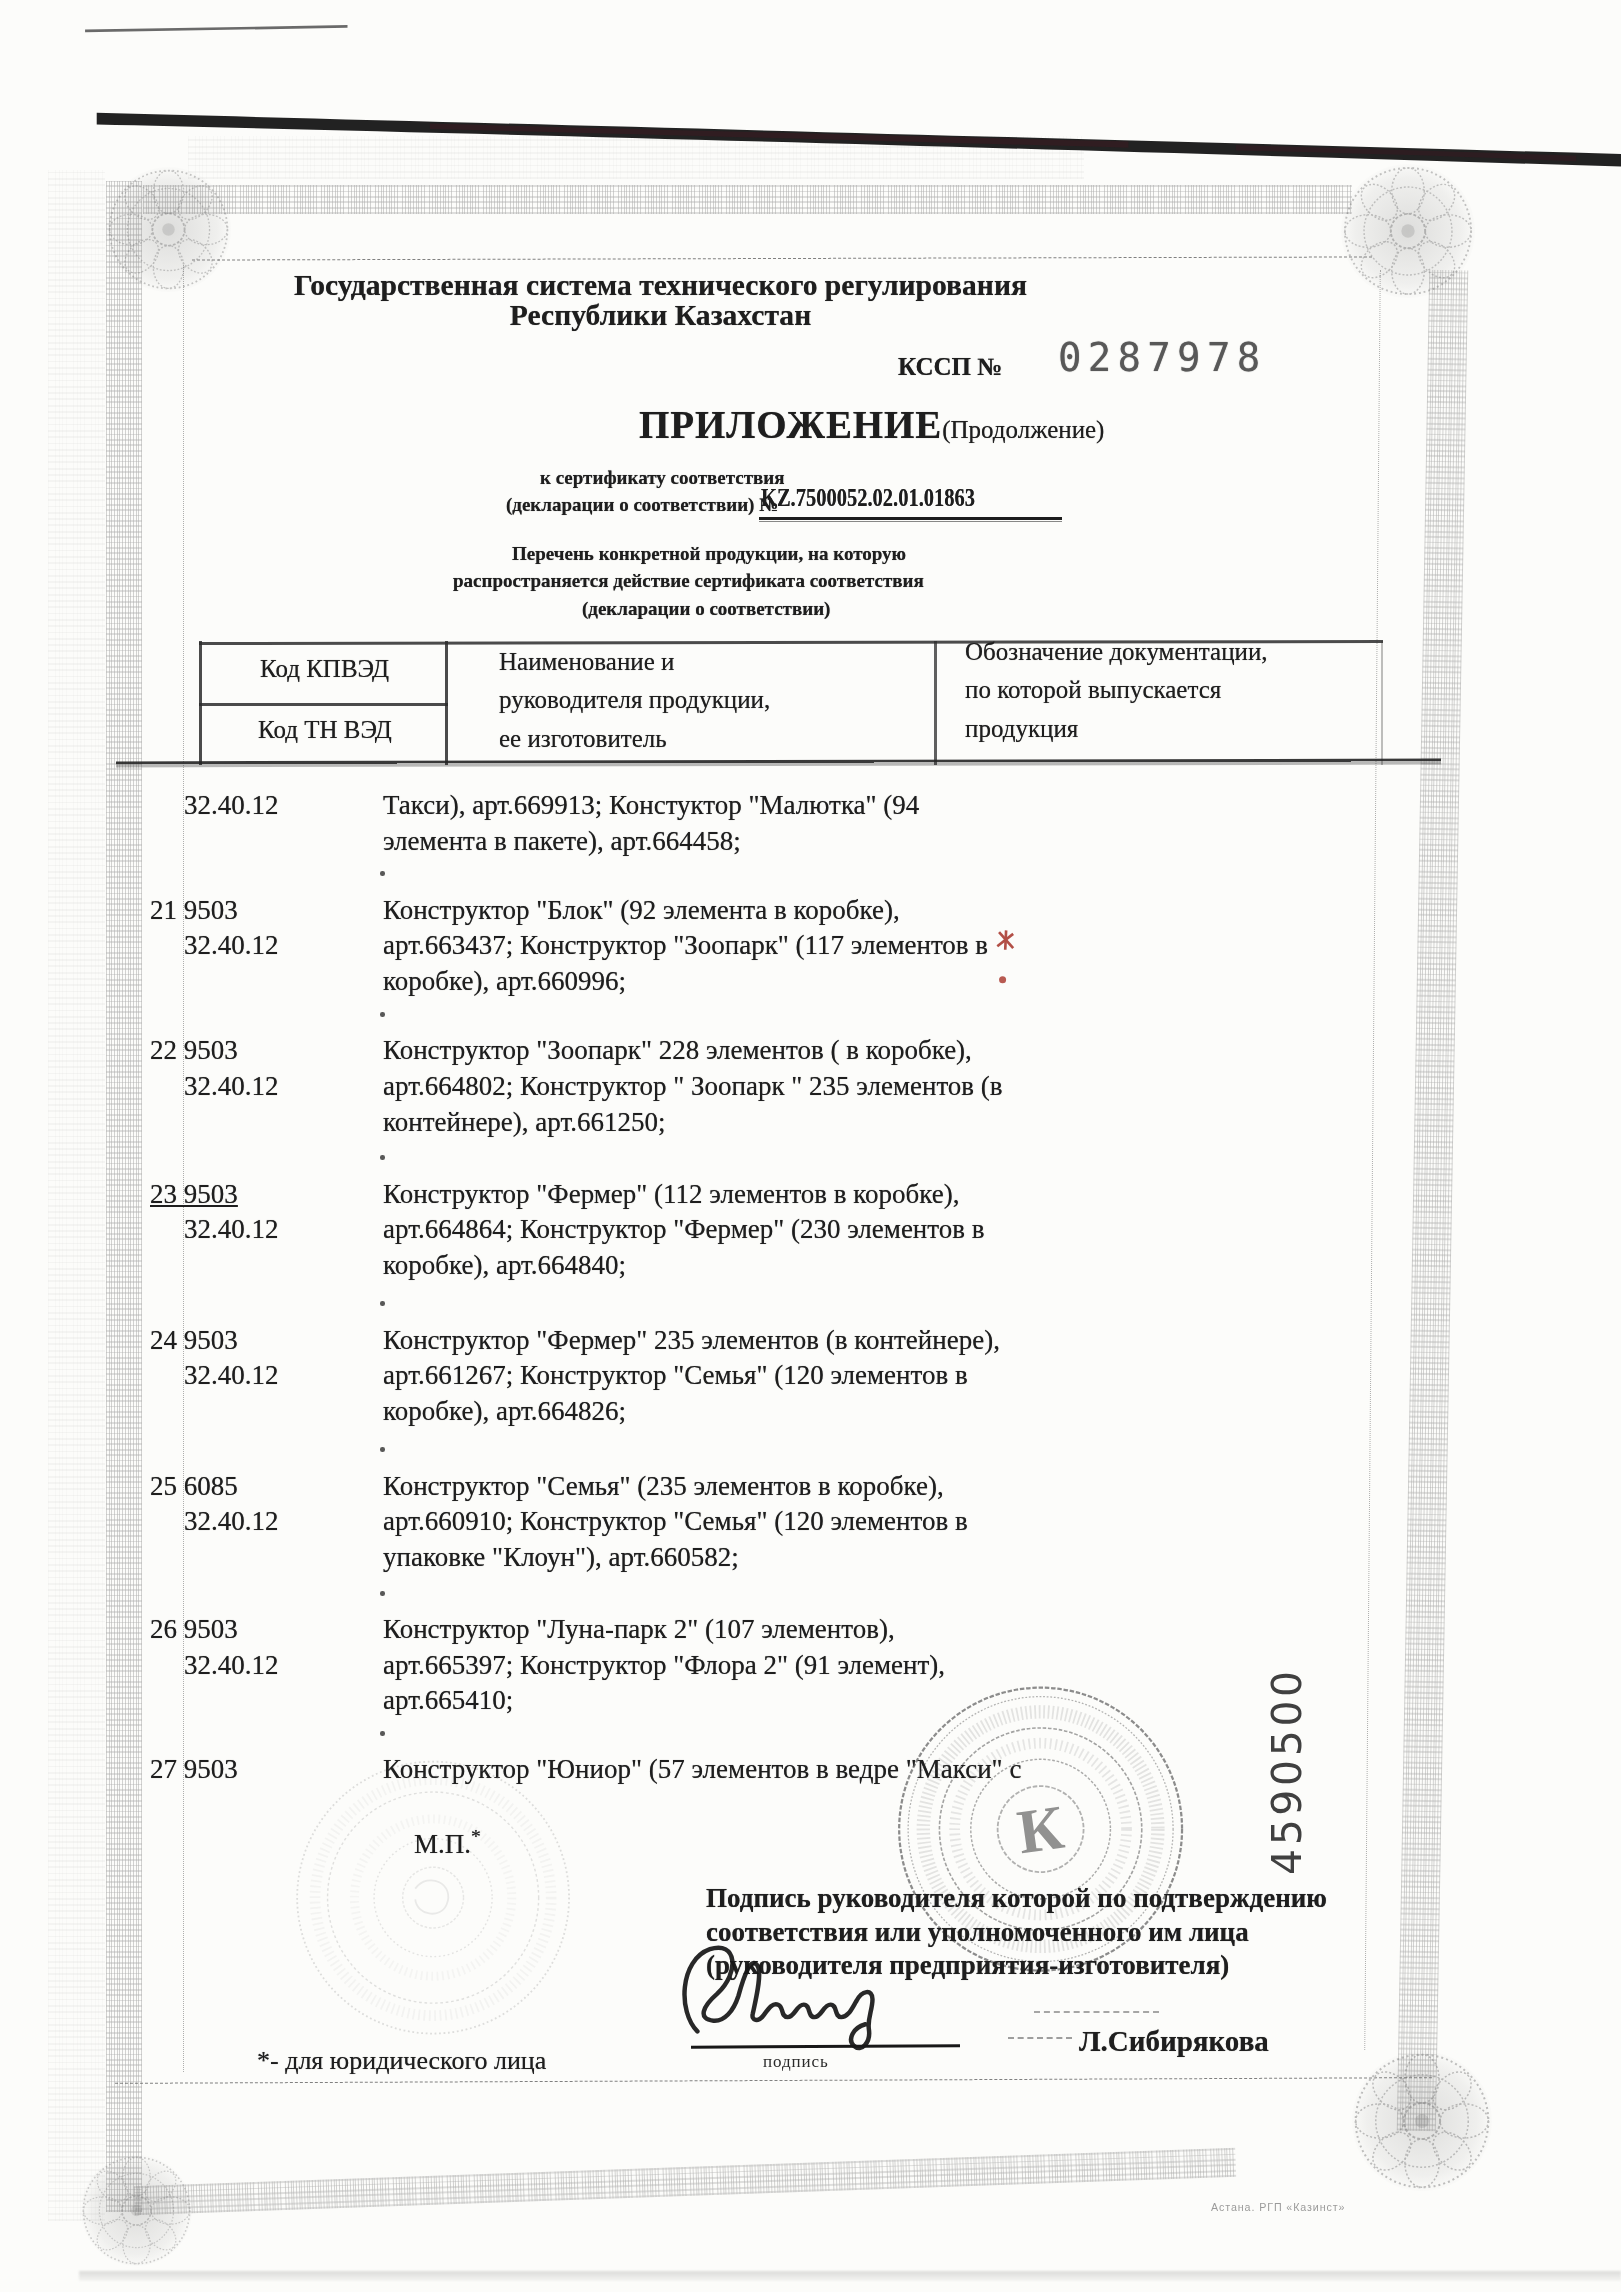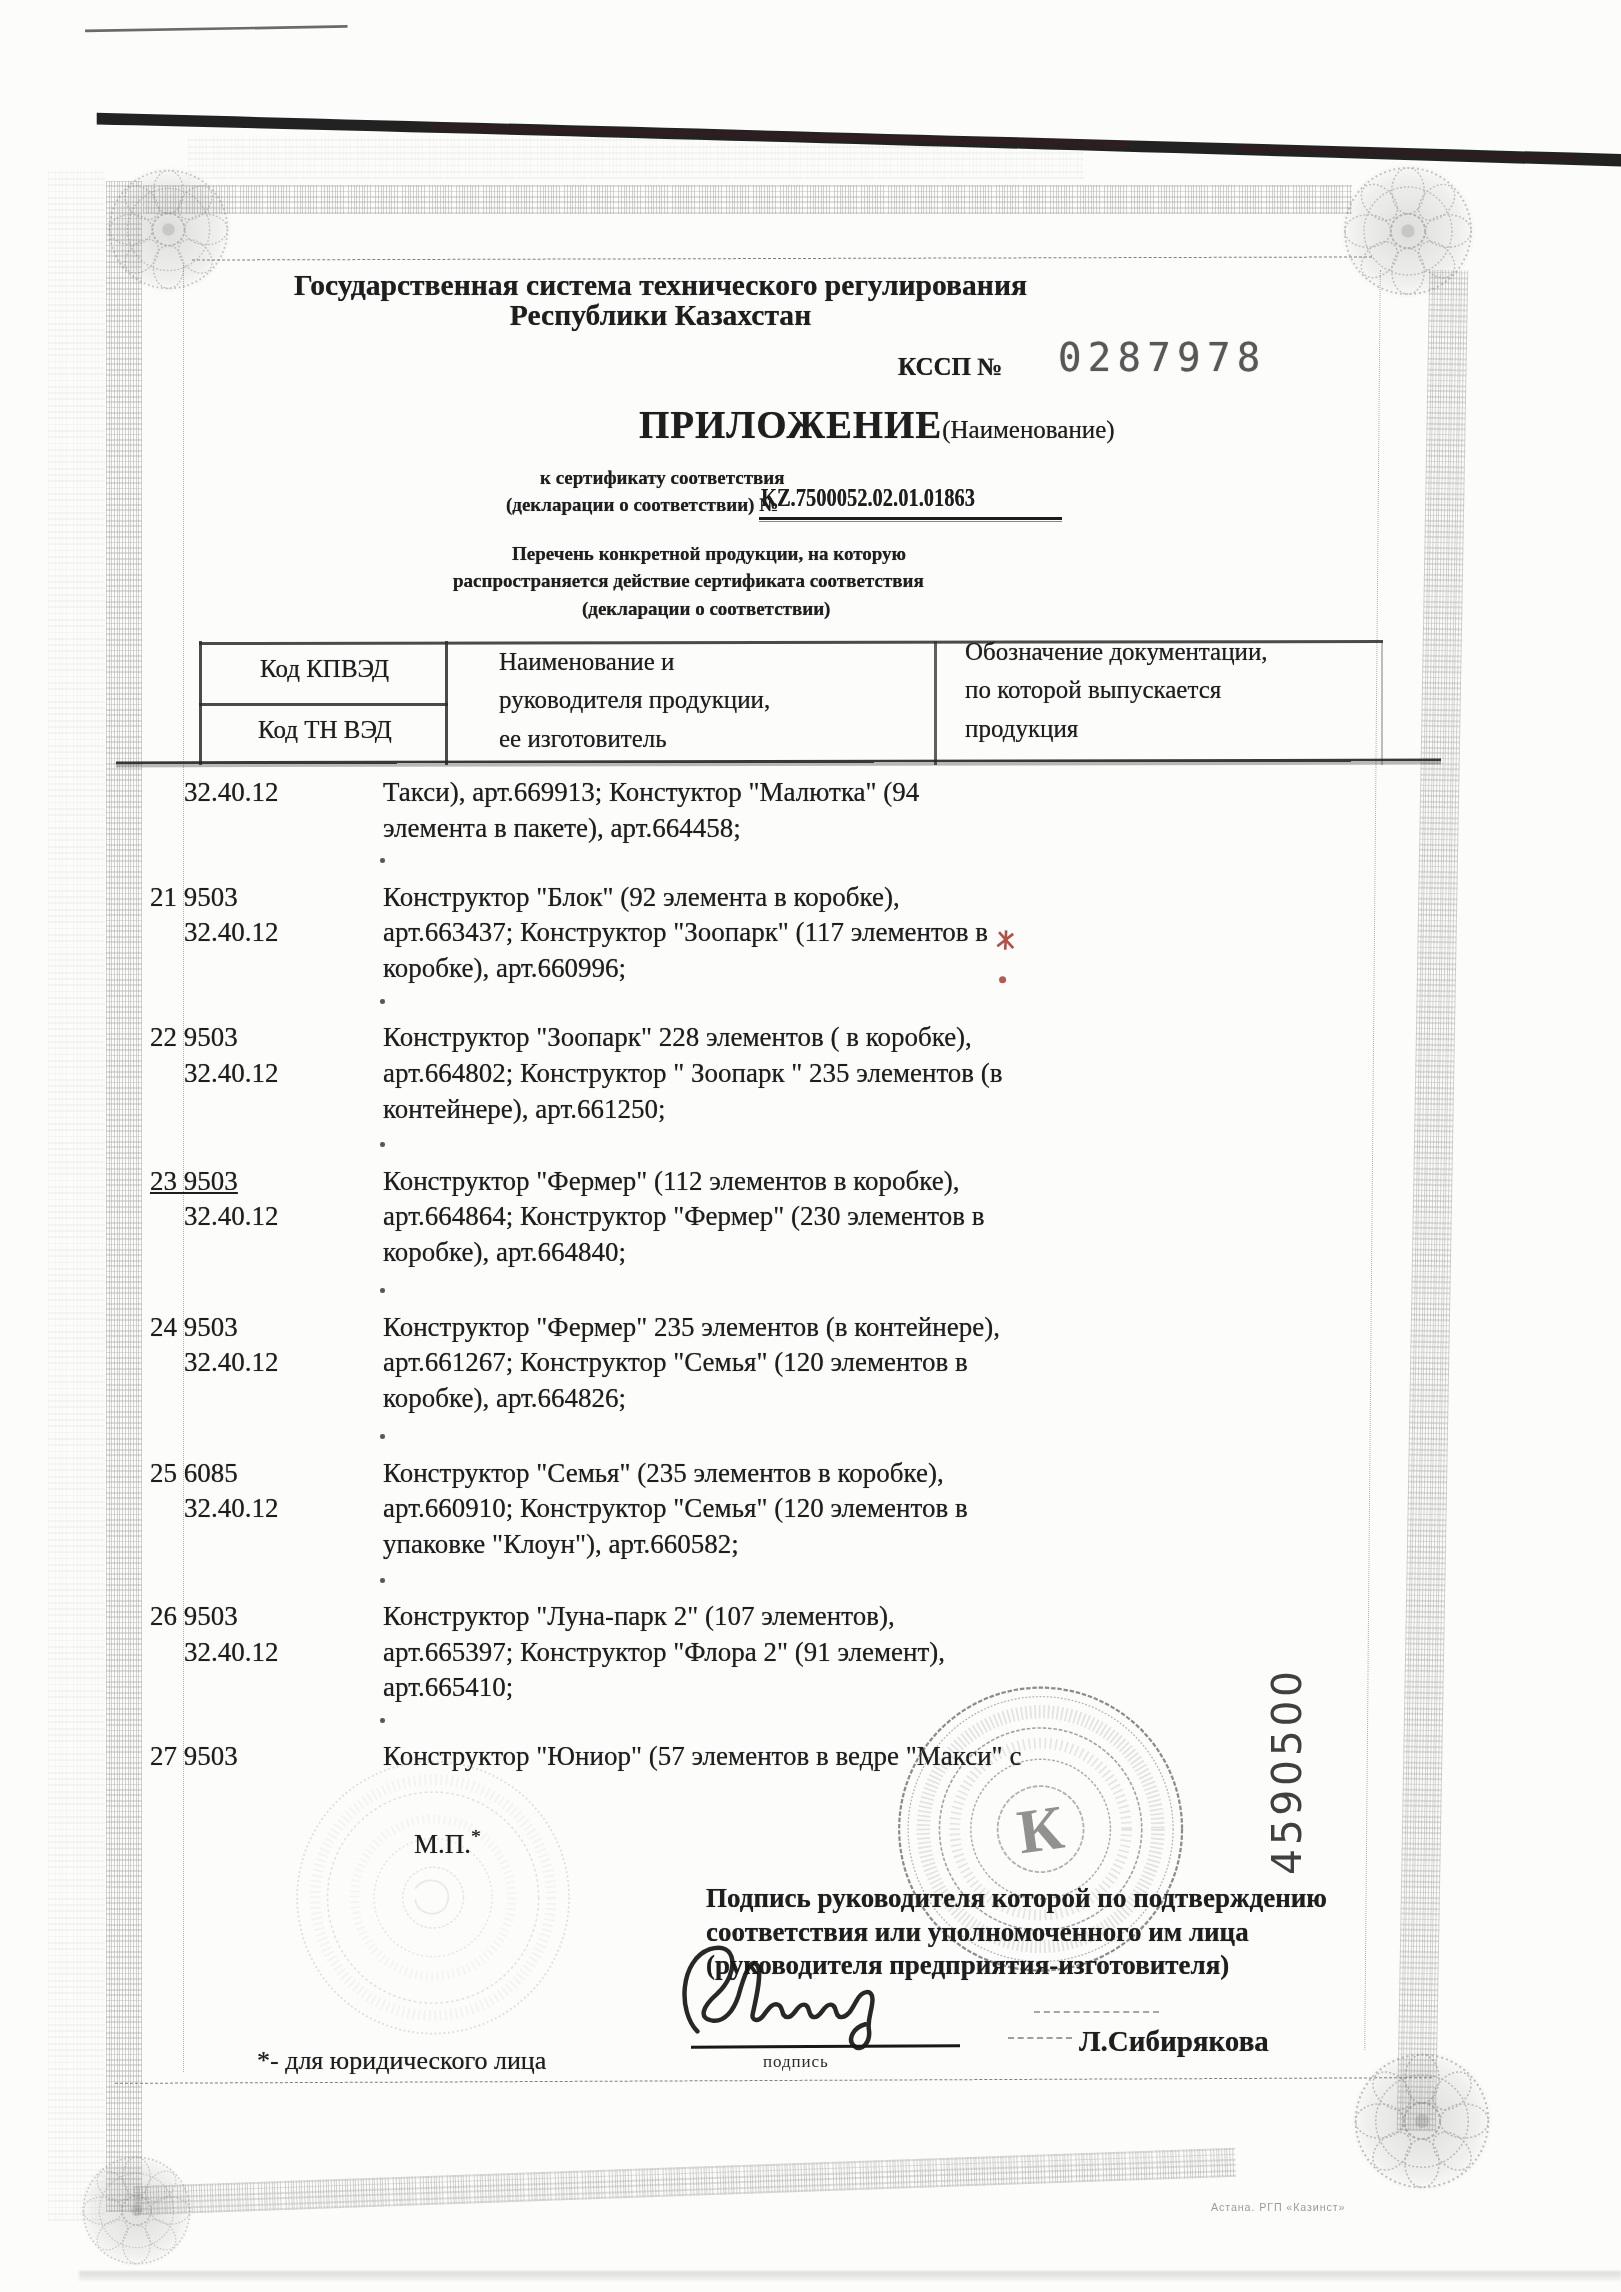--- a/index.html
+++ b/index.html
@@ -161,21 +161,21 @@
   <div class="abs rosette-cloud" style="left:81px;top:2155px;width:111px;height:111px"></div>
   <svg class="abs" style="left:81px;top:2155px" width="111" height="111" opacity="0.35" viewBox="0 0 124 124">
       <use href="#rosette" x="62" y="62" transform="scale(0.9)" transform-origin="62 62"></use>
     </svg>
 
   <div class="abs centerline ink b" id="hdr1">Государственная система технического регулирования</div>
   <div class="abs centerline ink b" id="hdr2">Республики Казахстан</div>
   <div class="abs ink b" id="kccp-label">КССП №</div>
   <div class="abs" id="kccp-number">0287978</div>
   <div class="abs ink" id="title-line">
-    <span id="title-main">ПРИЛОЖЕНИЕ</span><span id="title-note">(Наименование)</span>
+    <span id="title-main">ПРИЛОЖЕНИЕ</span><span id="title-note">(Продолжение)</span>
   </div>
   <div class="abs ink b" id="cert1">к сертификату соответствия</div>
   <div class="abs ink b" id="cert2">(декларации о соответствии) №</div>
   <div class="abs ink b" id="cert-number">KZ.7500052.02.01.01863</div>
   <div class="abs" id="cert-underline"></div>
   <div class="abs ink b" id="purpose1">Перечень конкретной продукции, на которую</div>
   <div class="abs ink b" id="purpose2">распространяется действие сертификата соответствия</div>
   <div class="abs ink b" id="purpose3">(декларации о соответствии)</div>
 
   <div class="abs tline" id="t-top"></div>
@@ -187,21 +187,21 @@
   <div class="abs" id="t-bottom"></div>
   <div class="abs ink thcell" id="th-code-top">Код КПВЭД</div>
   <div class="abs ink thcell" id="th-code-bottom">Код ТН ВЭД</div>
   <div class="abs ink thcell" id="th-name-0">Наименование и</div>
   <div class="abs ink thcell" id="th-name-1">руководителя продукции,</div>
   <div class="abs ink thcell" id="th-name-2">ее изготовитель</div>
   <div class="abs ink thcell" id="th-doc-0">Обозначение документации,</div>
   <div class="abs ink thcell" id="th-doc-1">по которой выпускается</div>
   <div class="abs ink thcell" id="th-doc-2">продукция</div>
 
-  <div class="abs" id="rows-layer" style="left:0;top:4px;width:1621px;height:1882px">
+  <div class="abs" id="rows-layer" style="left:0;top:17px;width:1621px;height:1882px">
       <div class="rowcode ink" style="left: 184px; top: 773px;">32.40.12</div>
       <div class="rowline ink" style="top: 773px;">Такси), арт.669913; Констуктор "Малютка" (94</div>
       <div class="rowline ink" style="top: 809px;">элемента в пакете), арт.664458;</div>
       <div class="stray-dot" style="left: 380px; top: 854px;"></div>
       <div class="rowcode ink" style="left: 150px; top: 878px;">21 9503</div>
       <div class="rowcode ink" style="left: 184px; top: 913px;">32.40.12</div>
       <div class="rowline ink" style="top: 878px;">Конструктор "Блок" (92 элемента в коробке),</div>
       <div class="rowline ink" style="top: 913px;">арт.663437; Конструктор "Зоопарк" (117 элементов в</div>
       <div class="rowline ink" style="top: 949px;">коробке), арт.660996;</div>
       <div class="stray-dot" style="left: 380px; top: 995px;"></div>

